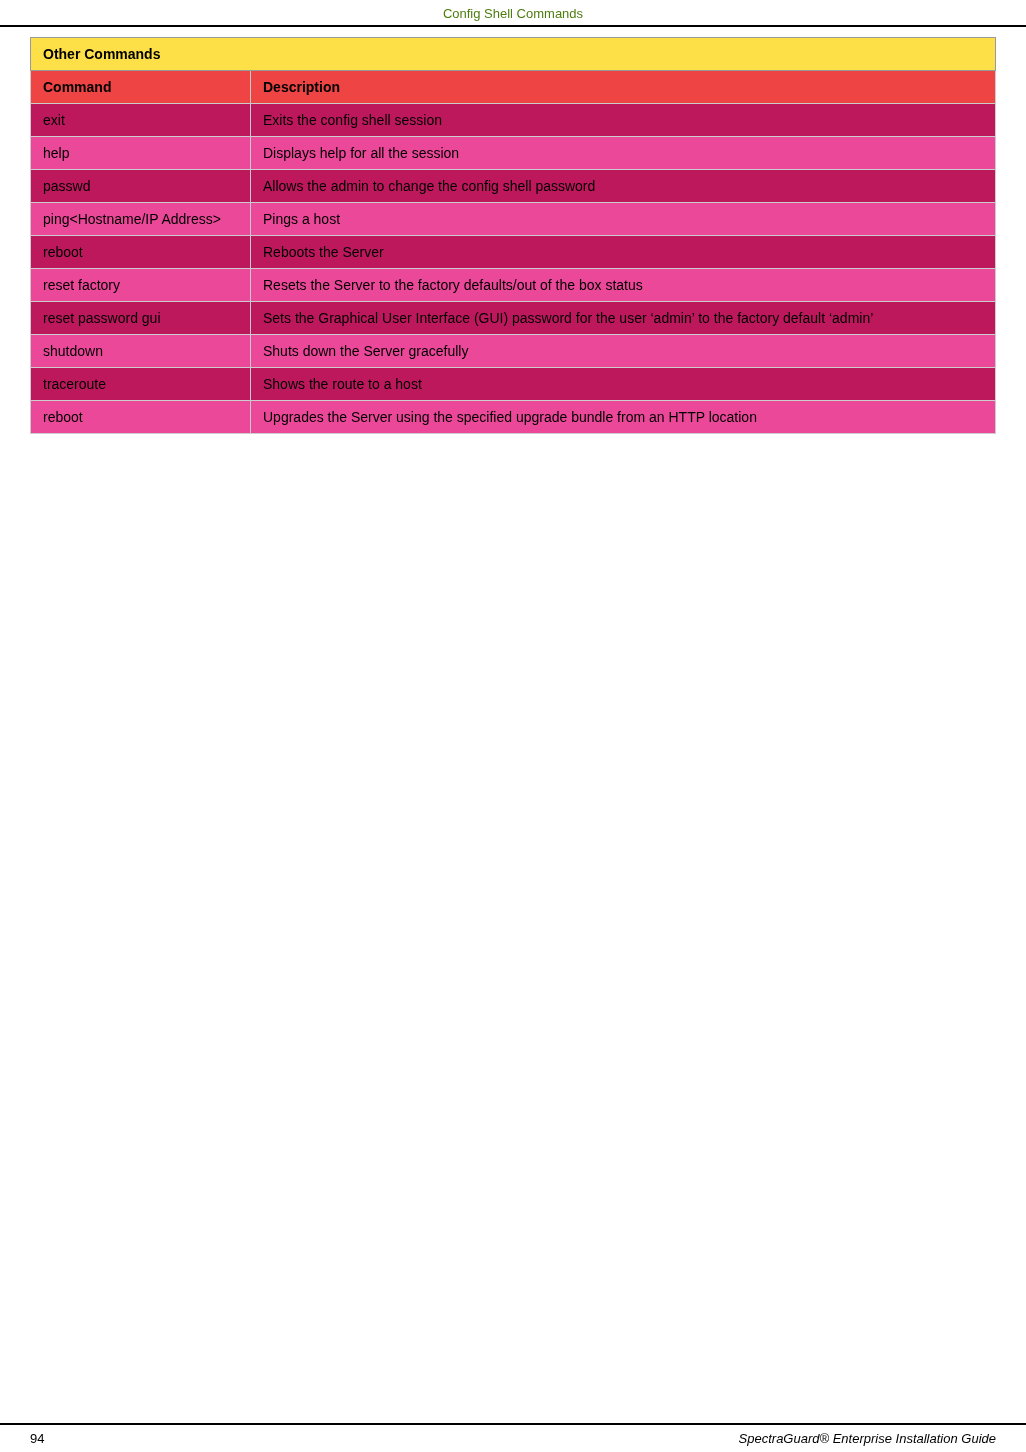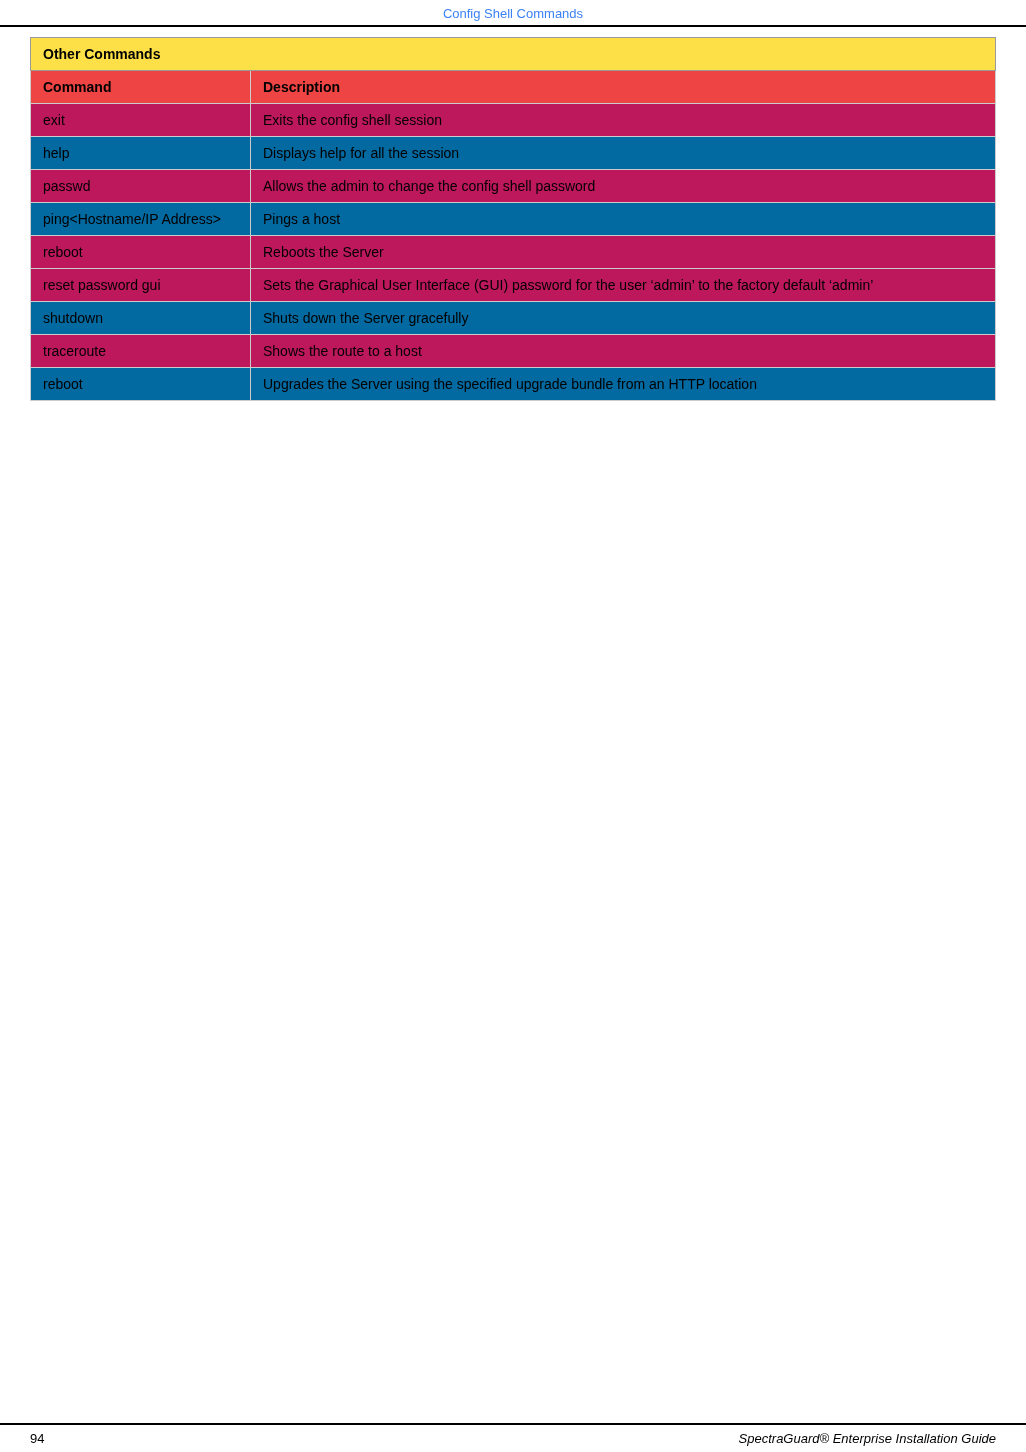--- a/index.html
+++ b/index.html
@@ -18,21 +18,21 @@
       display: flex;
       flex-direction: column;
     }
 
     .page-title {
       text-align: center;
       font-size: 13px;
       font-weight: normal;
       padding: 6px 0 4px 0;
       border-bottom: 2px solid #000;
-      color: #3b82f6;
+      color: #4d7c0f;
     }
 
     .content-area {
       flex: 1;
       padding: 10px 30px 20px 30px;
     }
 
     .table-container {
       width: 100%;
       border-collapse: collapse;
@@ -61,21 +61,21 @@
       border: 1px solid #ccc;
       vertical-align: top;
       font-size: 14px;
     }
 
     .data-row.shaded {
       background: #be185d;
     }
 
     .data-row.white {
-      background: #0369a1;
+      background: #ec4899;
     }
 
     .cmd-col {
       width: 220px;
       min-width: 220px;
     }
 
     .desc-col {
       width: auto;
     }
@@ -130,20 +130,24 @@
           <td class="desc-col">Allows the admin to change the config shell password</td>
         </tr>
         <tr class="data-row white">
           <td class="cmd-col">ping&lt;Hostname/IP Address&gt;</td>
           <td class="desc-col">Pings a host</td>
         </tr>
         <tr class="data-row shaded">
           <td class="cmd-col">reboot</td>
           <td class="desc-col">Reboots the Server</td>
         </tr>
+        <tr class="data-row white">
+          <td class="cmd-col">reset factory</td>
+          <td class="desc-col">Resets the Server to the factory defaults/out of the box status</td>
+        </tr>
         <tr class="data-row shaded">
           <td class="cmd-col">reset password gui</td>
           <td class="desc-col">Sets the Graphical User Interface (GUI) password for the user ‘admin’ to the factory default ‘admin’</td>
         </tr>
         <tr class="data-row white">
           <td class="cmd-col">shutdown</td>
           <td class="desc-col">Shuts down the Server gracefully</td>
         </tr>
         <tr class="data-row shaded">
           <td class="cmd-col">traceroute</td>

